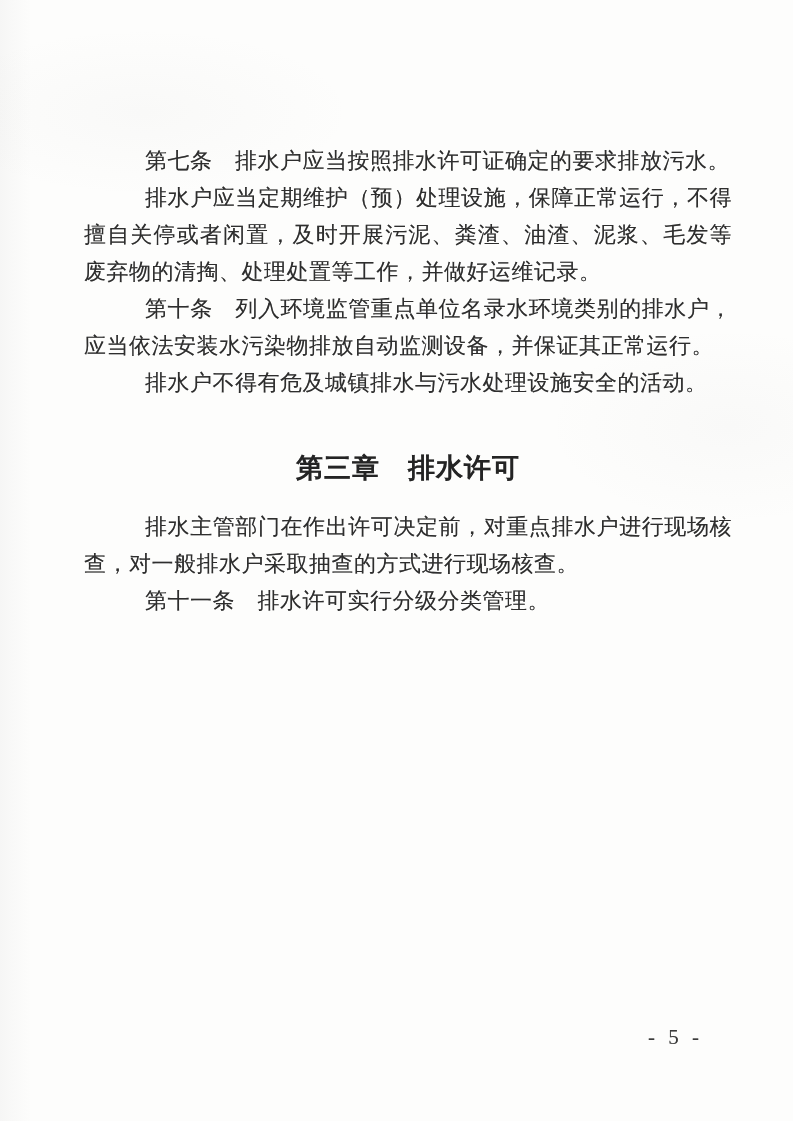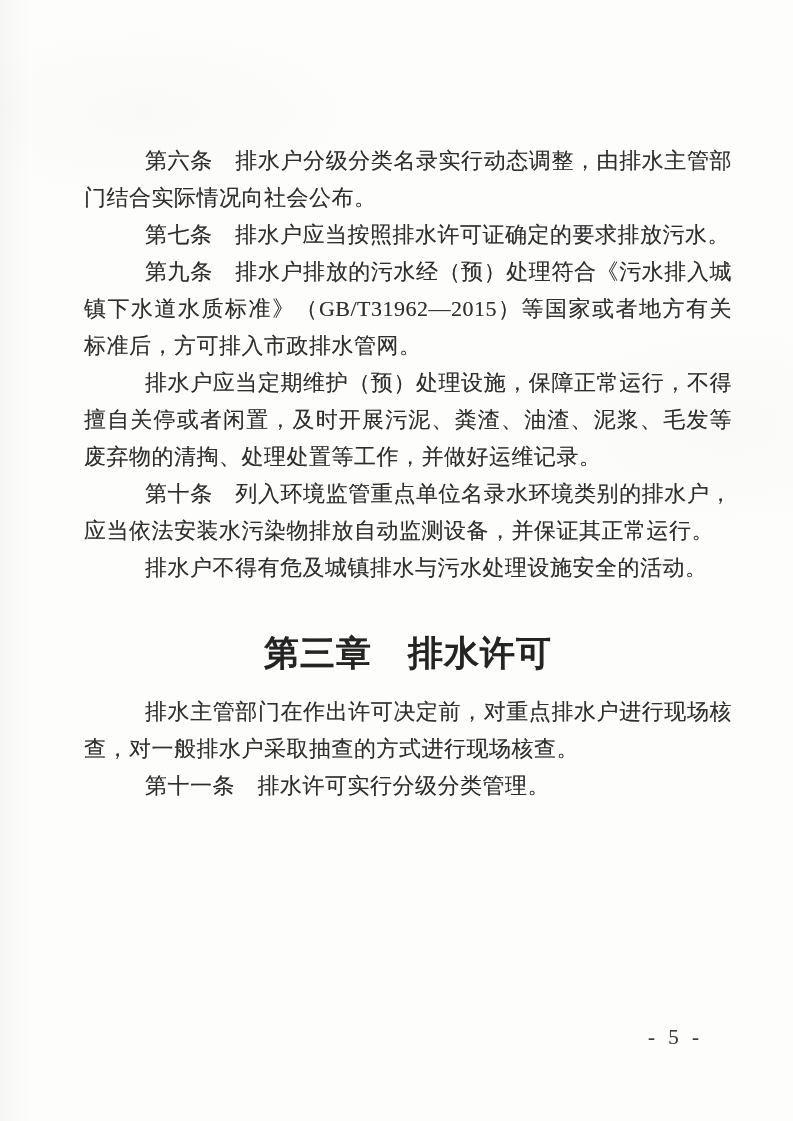--- a/index.html
+++ b/index.html
@@ -46,21 +46,21 @@
   }
   .body-text p {
     margin: 0;
     text-indent: 61px;
   }
   .chapter-heading {
     display: block;
     margin: 45px 0 18px 0;
     font-family: "Liberation Sans", "DejaVu Sans", sans-serif;
     font-weight: 700;
-    font-size: 35px;
+    font-size: 27px;
     line-height: 44px;
     letter-spacing: 1px;
     text-align: center;
     text-indent: 0;
     color: #242424;
     text-shadow: 0 0 0.6px rgba(36,36,36,0.45);
   }
   .page-number {
     position: absolute;
     top: 1024px;
@@ -71,23 +71,21 @@
     letter-spacing: 4px;
     color: #3c3c3c;
     text-shadow: 0 0 0.6px rgba(60,60,60,0.4);
   }
 </style>
 </head>
 <body>
 
 <div class="page">
   <main class="body-text">
-    <p>第六条　排水户分级分类名录实行动态调整，由排水主管部门结合实际情况向社会公布。</p>
     <p>第七条　排水户应当按照排水许可证确定的要求排放污水。</p>
-    <p>第九条　排水户排放的污水经（预）处理符合《污水排入城镇下水道水质标准》（GB/T31962—2015）等国家或者地方有关标准后，方可排入市政排水管网。</p>
     <p>排水户应当定期维护（预）处理设施，保障正常运行，不得擅自关停或者闲置，及时开展污泥、粪渣、油渣、泥浆、毛发等废弃物的清掏、处理处置等工作，并做好运维记录。</p>
     <p>第十条　列入环境监管重点单位名录水环境类别的排水户，应当依法安装水污染物排放自动监测设备，并保证其正常运行。</p>
     <p>排水户不得有危及城镇排水与污水处理设施安全的活动。</p>
 
     <h2 class="chapter-heading">第三章　排水许可</h2>
 
     <p>排水主管部门在作出许可决定前，对重点排水户进行现场核查，对一般排水户采取抽查的方式进行现场核查。</p>
     <p>第十一条　排水许可实行分级分类管理。</p>
   </main>
 

